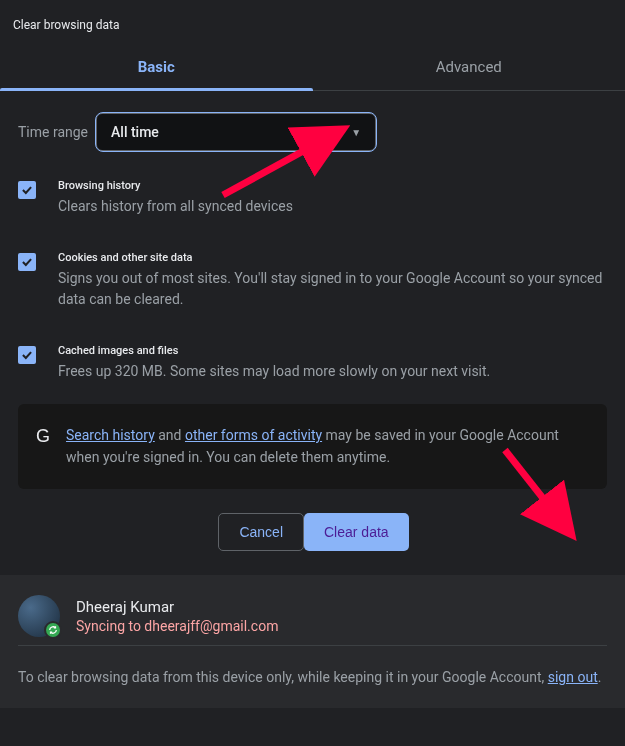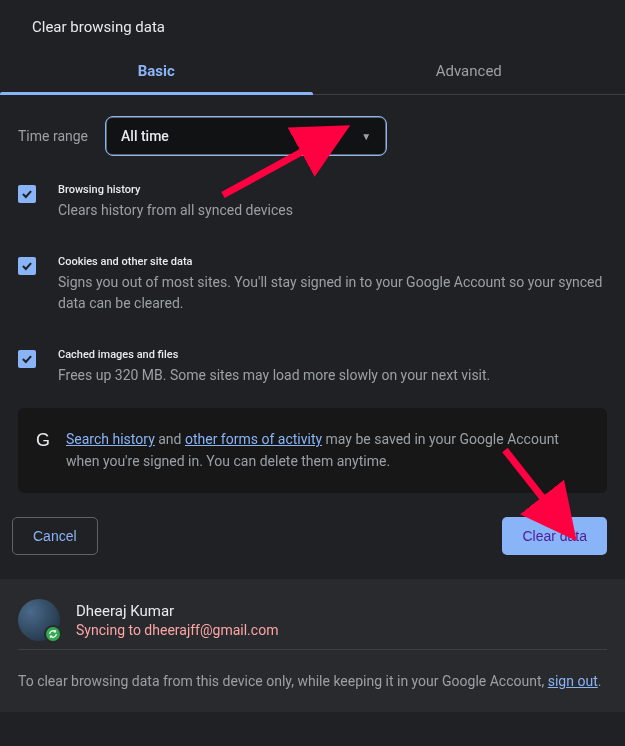--- a/index.html
+++ b/index.html
@@ -10,23 +10,23 @@
     body {
       width: 625px;
       height: 746px;
       background: #202124;
       font-family: 'Segoe UI', Roboto, Arial, sans-serif;
       color: #e8eaed;
       overflow: hidden;
       position: relative;
     }
     .dialog-title {
-      font-size: 15px;
+      font-size: 12px;
       font-weight: 400;
-      padding: 18px 20px 14px 32px;
+      padding: 18px 20px 14px 13px;
       color: #e8eaed;
     }
     .tabs {
       display: flex;
       border-bottom: 1px solid #3c4043;
     }
     .tab {
       flex: 1;
       text-align: center;
       padding: 12px 0 14px 0;
@@ -48,21 +48,21 @@
       height: 3px;
       background: #8ab4f8;
       border-radius: 2px 2px 0 0;
     }
     .content {
       padding: 22px 18px 0 18px;
     }
     .time-row {
       display: flex;
       align-items: center;
-      gap: 18px;
+      gap: 8px;
       margin-bottom: 28px;
     }
     .time-label {
       color: #9aa0a6;
       font-size: 14px;
     }
     .select {
       display: flex;
       align-items: center;
       justify-content: space-between;
@@ -149,23 +149,23 @@
       color: #9aa0a6;
       line-height: 1.6;
     }
     .info-text a {
       color: #8ab4f8;
       text-decoration: underline;
       cursor: pointer;
     }
     .actions {
       display: flex;
-      justify-content: space-between;
+      justify-content: center;
       gap: 0;
-      padding: 0 18px 24px 12px;
+      padding: 0 18px 24px 20px;
     }
     .btn {
       padding: 10px 20px;
       border-radius: 5px;
       font-size: 14px;
       font-weight: 500;
       cursor: pointer;
       border: none;
     }
     .btn-cancel {

